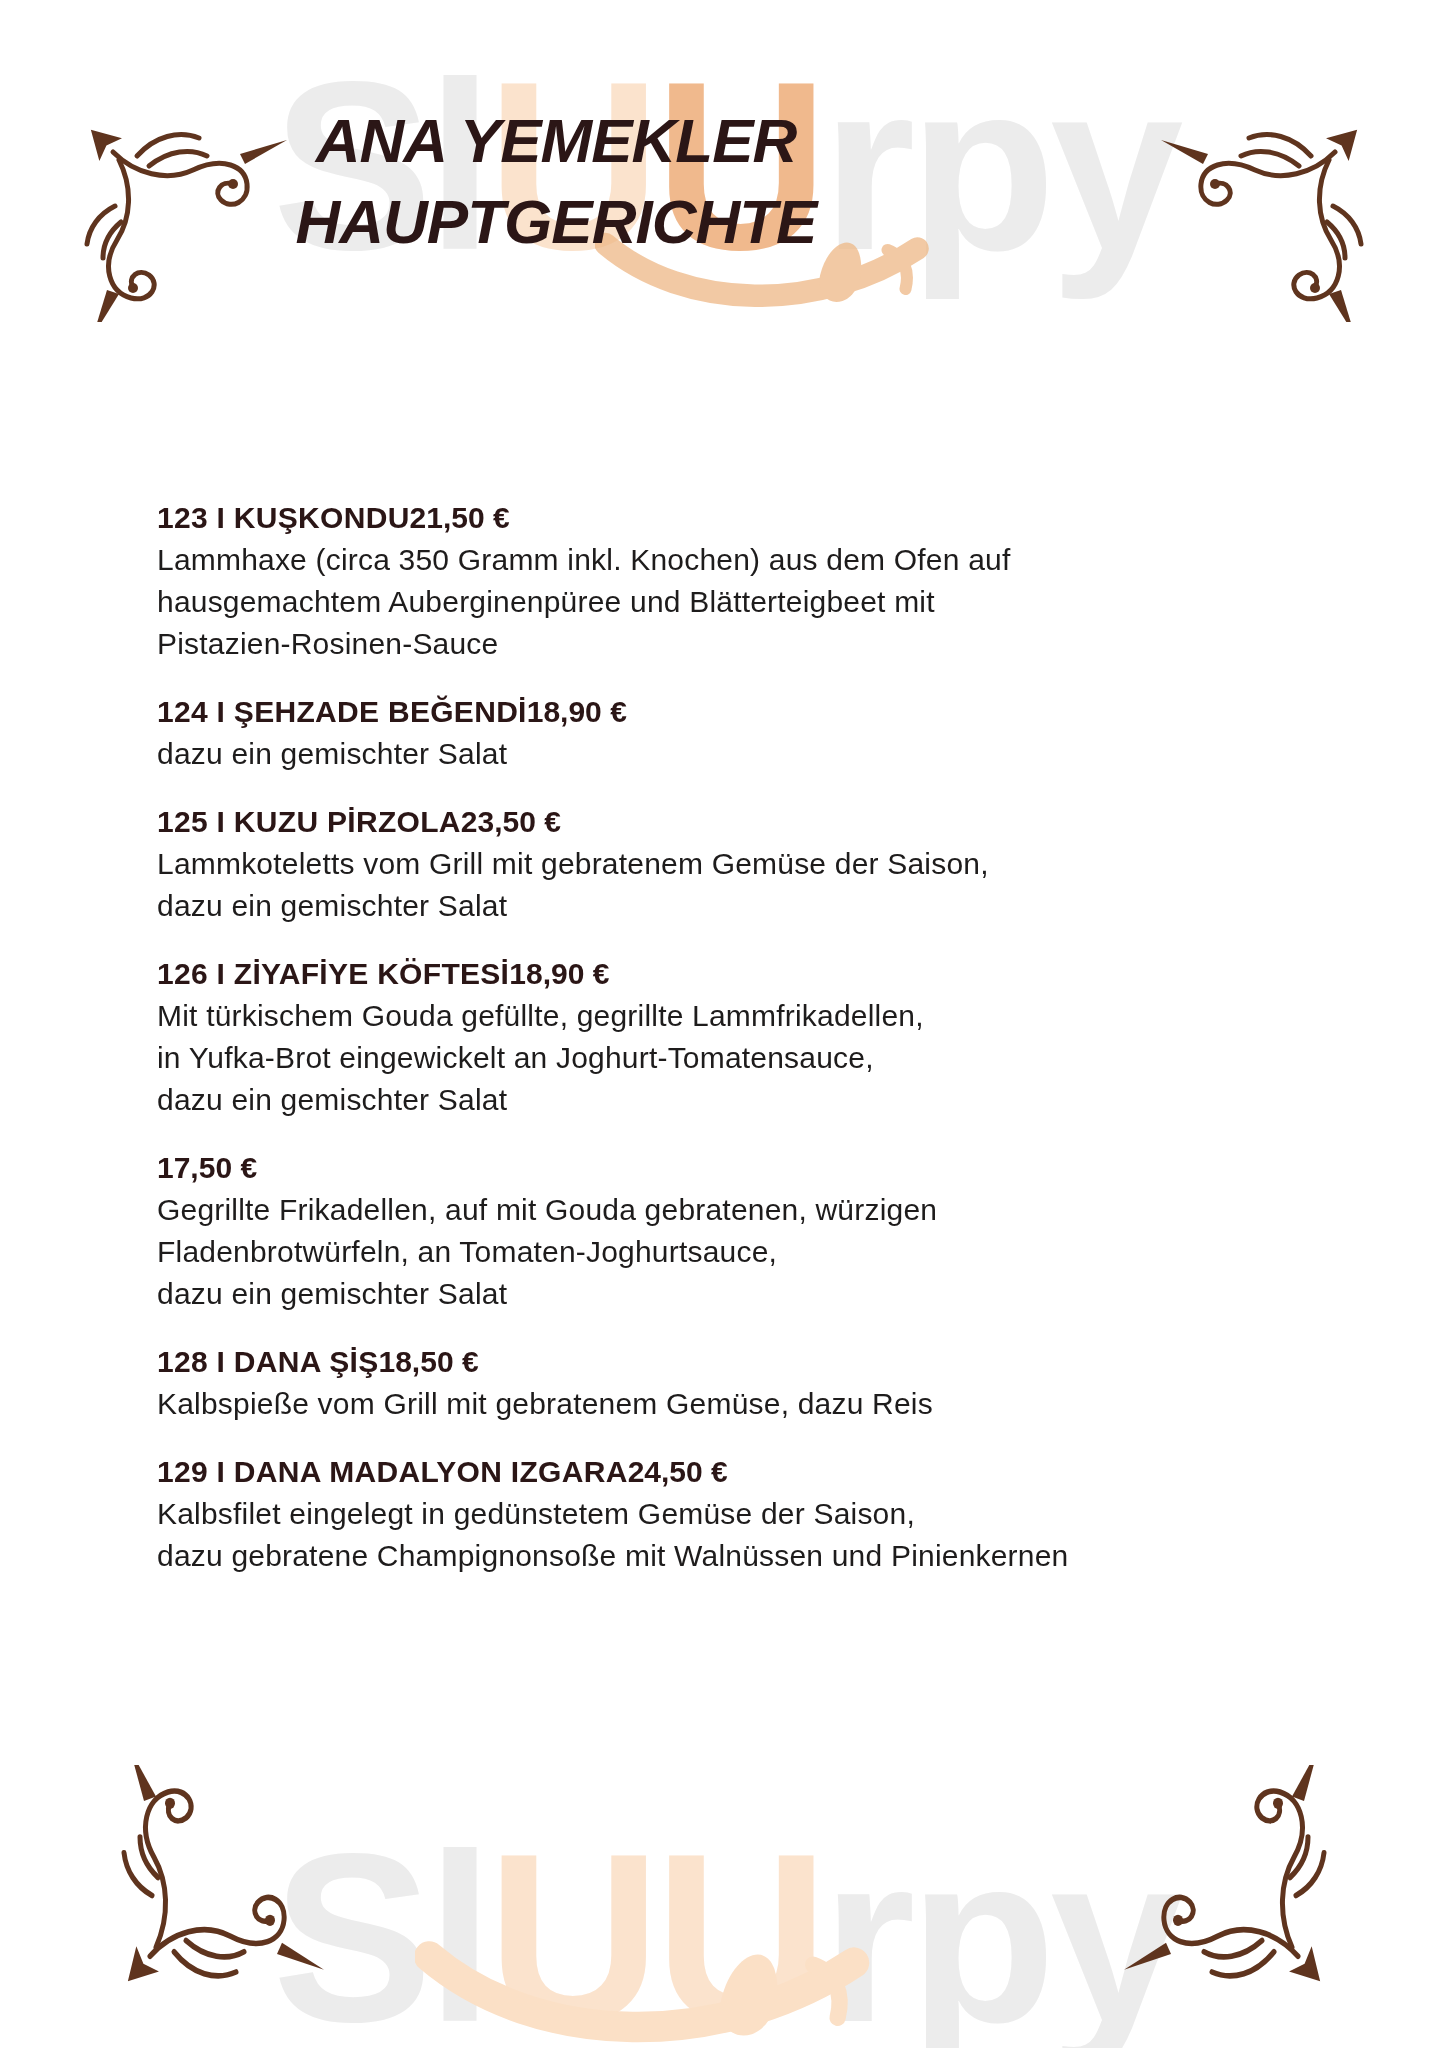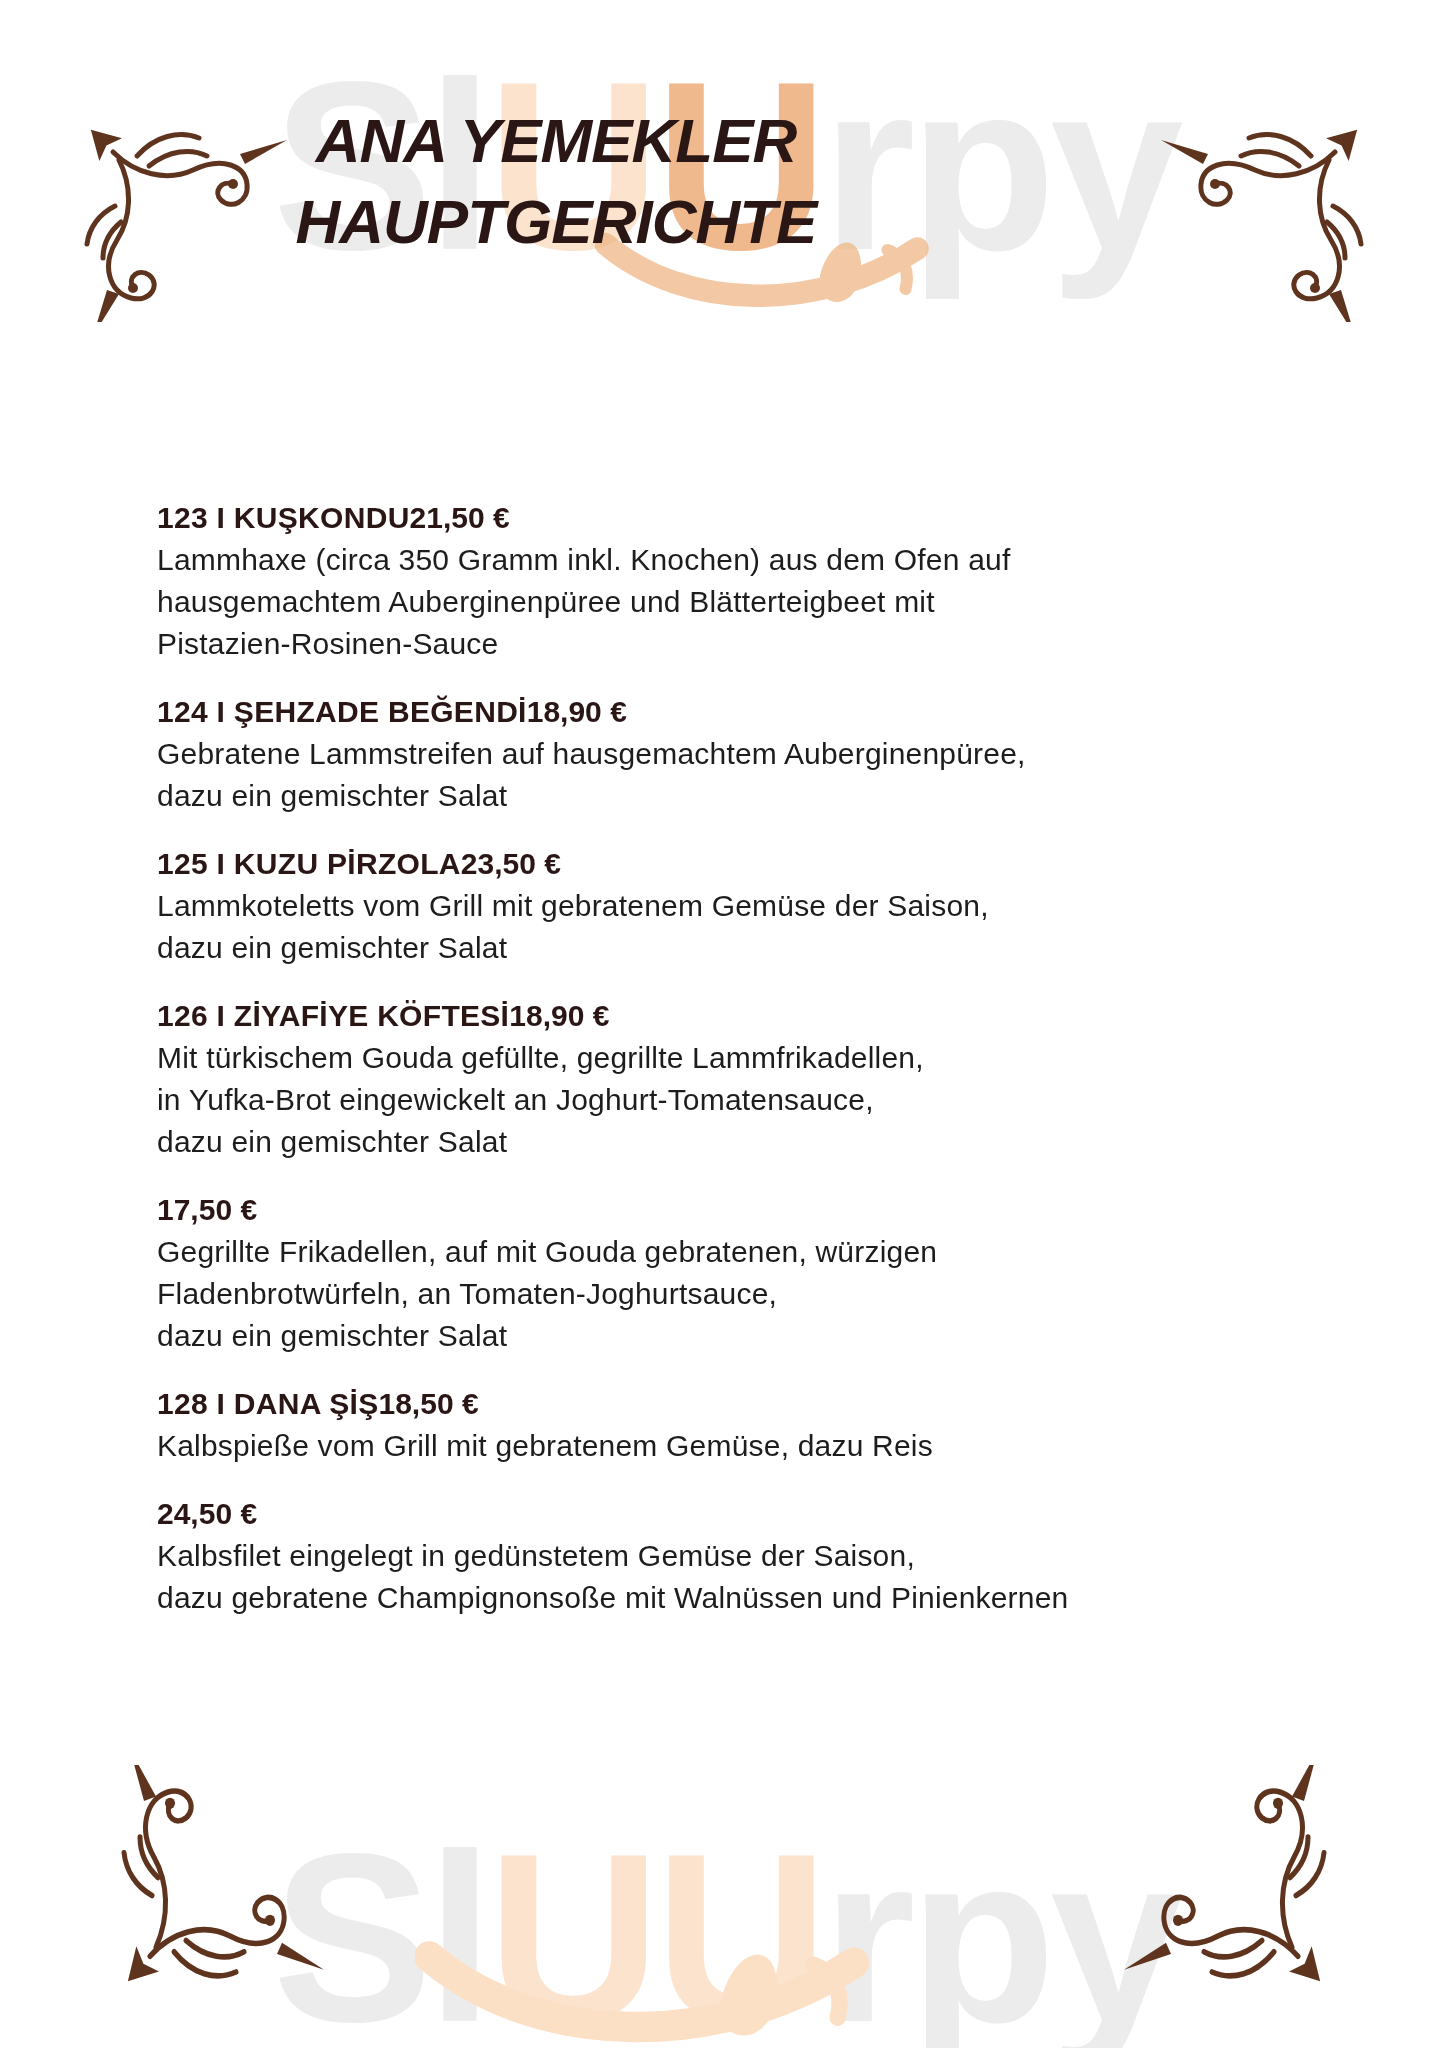--- a/index.html
+++ b/index.html
@@ -130,21 +130,20 @@
         <div class="desc-line">Pistazien-Rosinen-Sauce</div>
       </div>
   </div>
 
   <div class="item">
     <div class="item-head">
       <span class="item-name">124 I ŞEHZADE BEĞENDİ</span>
       <span class="item-price">18,90 €</span>
     </div>
     <div class="item-desc">
-        <div class="desc-line">Gebratene Lammstreifen auf hausgemachtem Auberginenpüree,</div>
         <div class="desc-line">dazu ein gemischter Salat</div>
       </div>
   </div>
 
   <div class="item">
     <div class="item-head">
       <span class="item-name">125 I KUZU PİRZOLA</span>
       <span class="item-price">23,50 €</span>
     </div>
     <div class="item-desc">
@@ -181,20 +180,21 @@
       <span class="item-name">128 I DANA ŞİŞ</span>
       <span class="item-price">18,50 €</span>
     </div>
     <div class="item-desc">
         <div class="desc-line">Kalbspieße vom Grill mit gebratenem Gemüse, dazu Reis</div>
       </div>
   </div>
 
   <div class="item">
     <div class="item-head">
+      <span class="item-name">129 I DANA MADALYON IZGARA</span>
       <span class="item-price">24,50 €</span>
     </div>
     <div class="item-desc">
         <div class="desc-line">Kalbsfilet eingelegt in gedünstetem Gemüse der Saison,</div>
         <div class="desc-line">dazu gebratene Champignonsoße mit Walnüssen und Pinienkernen</div>
       </div>
   </div>
 </div>
 
 </body></html>

